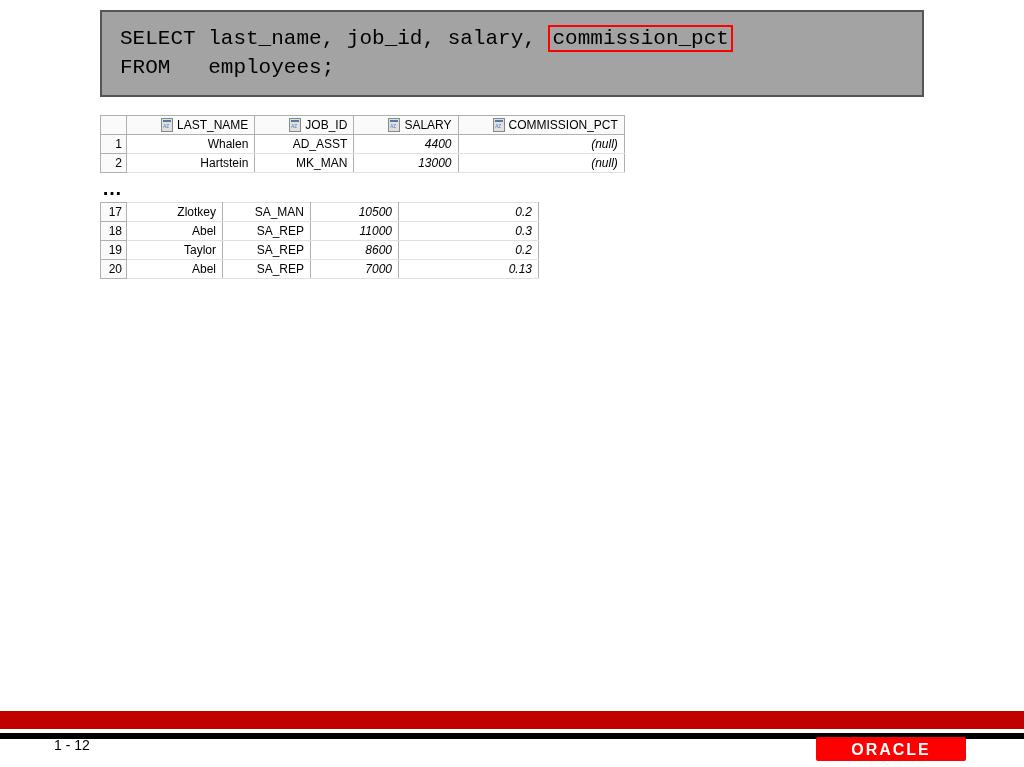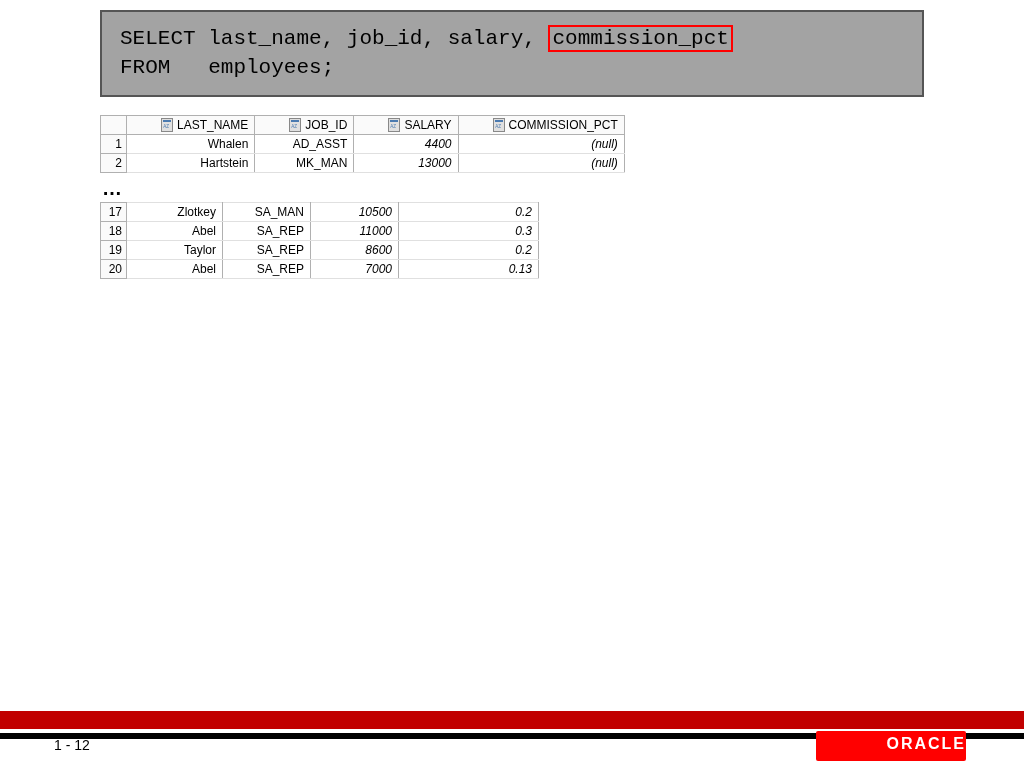--- a/index.html
+++ b/index.html
@@ -154,27 +154,27 @@
     background: #fff;
   }
   .footer-bar-black {
     height: 6px;
     background: #000;
   }
   .oracle-logo {
     position: absolute;
     right: 58px;
     bottom: 16px;
-    height: 30px;
+    height: 24px;
     width: 150px;
     background: #ff0000;
     color: #fff;
     font-family: Arial, sans-serif;
     font-weight: bold;
-    text-align: right;
+    text-align: center;
     line-height: 26px;
     letter-spacing: 2px;
     font-size: 16px;
     border-radius: 2px;
   }
   .slide-num {
     position: absolute;
     left: 54px;
     bottom: 24px;
     font-size: 14px;

